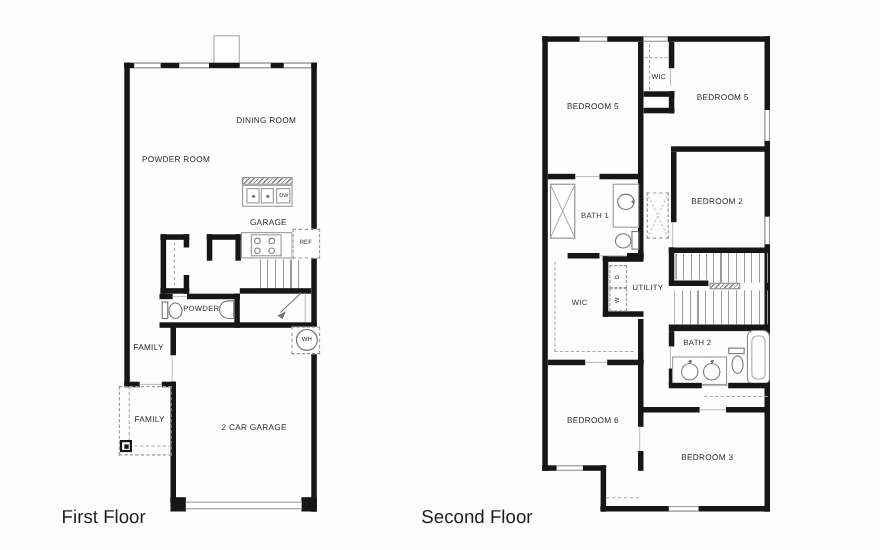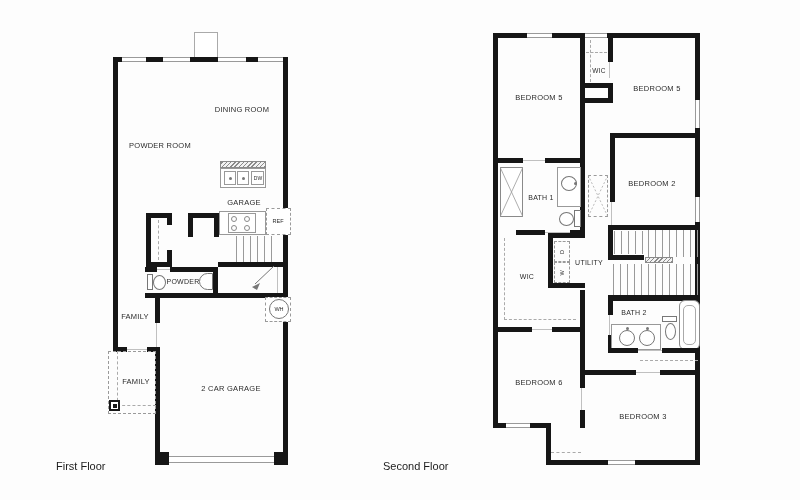--- a/index.html
+++ b/index.html
@@ -16,21 +16,21 @@
   .fx{position:absolute;border:1px solid #8a8a8a;background:#fff;box-sizing:border-box;}
   .round{border-radius:50%;}
   .lbl{position:absolute;transform:translate(-50%,-50%);font-size:7.5px;letter-spacing:.25px;
        color:#2b2b2b;white-space:nowrap;z-index:6;}
   .tiny{font-size:5.5px;letter-spacing:0;}
   .rot{transform:translate(-50%,-50%) rotate(-90deg);}
   .treads{position:absolute;background:repeating-linear-gradient(90deg,#9a9a9a 0,#9a9a9a 1px,transparent 1px,transparent 7px);}
   .hatch{position:absolute;border:1px solid #8a8a8a;box-sizing:border-box;
          background:repeating-linear-gradient(-45deg,#8a8a8a 0,#8a8a8a 1px,#f2f2f2 1px,#f2f2f2 3px);}
   .svgabs{position:absolute;}
-  .floor-title{position:absolute;font-size:11px;color:#1c1c1c;padding-left:18px;}
+  .floor-title{position:absolute;font-size:17px;color:#1c1c1c;padding-left:18px;}
   .copyright{position:absolute;right:4px;top:473px;text-align:right;font-size:8.5px;font-weight:bold;
              color:#b5b5b5;line-height:11px;}
   .dot{width:3px;height:3px;background:#777;border-radius:50%;position:absolute;}
   .post{position:absolute;border:2px solid #161616;background:#fff;box-sizing:border-box;
         display:flex;align-items:center;justify-content:center;}
   .post>div{width:4px;height:4px;background:#161616;}
 </style>
 </head>
 <body>
 

